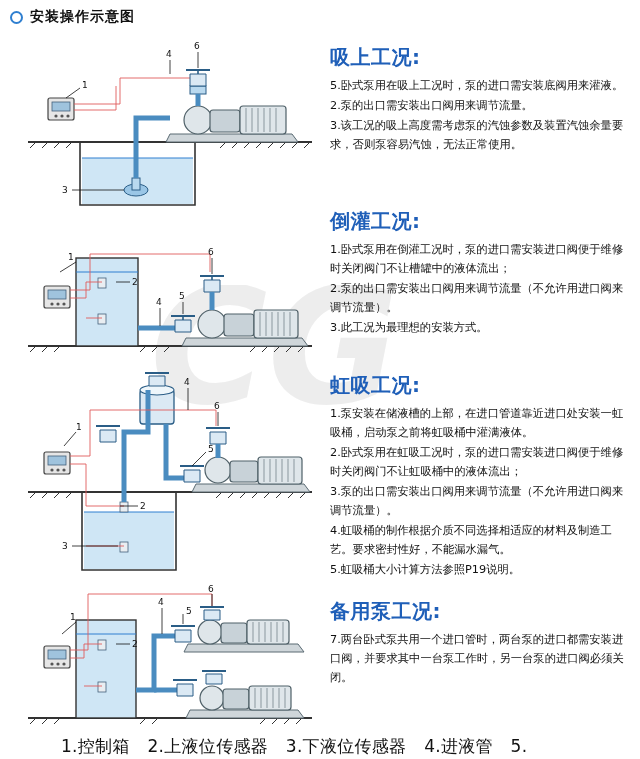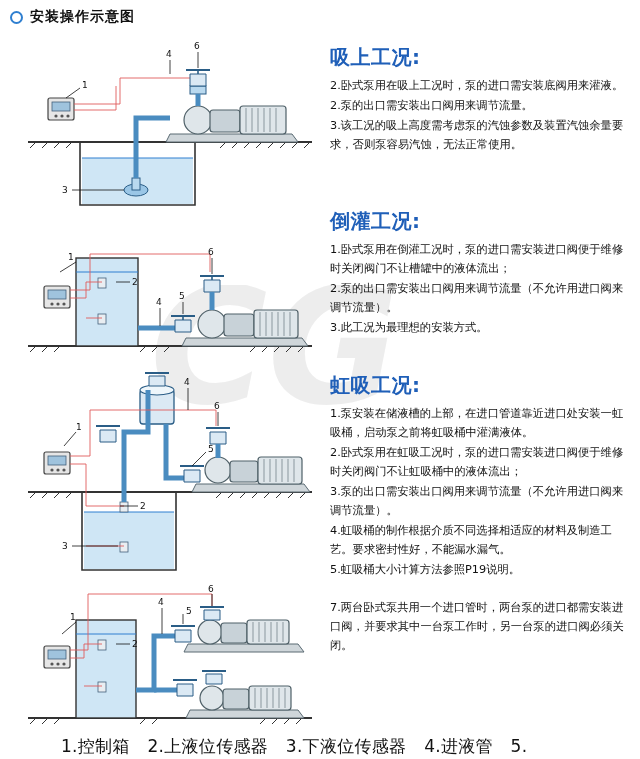--- a/index.html
+++ b/index.html
@@ -404,21 +404,21 @@
       <line x1="163" y1="36" x2="163" y2="46" stroke="#111" stroke-width=".8"></line>
       <text x="166" y="36">5</text>
       <line x1="96" y1="66" x2="110" y2="66" stroke="#111" stroke-width=".8"></line>
       <text x="112" y="69">2</text>
     </g>
   </svg>
 
   <div class="section" style="left:330px; top:44px; width:300px;">
     <div class="sec-head">吸上工况:</div>
     <div class="sec-list">
-      <span class="item">2.卧式泵用在吸上工况时，泵的进口需安装底阀用来灌液。</span>
+      <span class="item">5.卧式泵用在吸上工况时，泵的进口需安装底阀用来灌液。</span>
       <span class="item">2.泵的出口需安装出口阀用来调节流量。</span>
       <span class="item">3.该工况的吸上高度需考虑泵的汽蚀参数及装置汽蚀余量要求，否则泵容易汽蚀，无法正常使用。</span>
     </div>
   </div>
 
   <div class="section" style="left:330px; top:208px; width:300px;">
     <div class="sec-head">倒灌工况:</div>
     <div class="sec-list">
       <span class="item">1.卧式泵用在倒灌工况时，泵的进口需安装进口阀便于维修时关闭阀门不让槽罐中的液体流出；</span>
       <span class="item">2.泵的出口需安装出口阀用来调节流量（不允许用进口阀来调节流量）。</span>
@@ -431,20 +431,21 @@
     <div class="sec-list">
       <span class="item">1.泵安装在储液槽的上部，在进口管道靠近进口处安装一虹吸桶，启动泵之前将虹吸桶中灌满液体。</span>
       <span class="item">2.卧式泵用在虹吸工况时，泵的进口需安装进口阀便于维修时关闭阀门不让虹吸桶中的液体流出；</span>
       <span class="item">3.泵的出口需安装出口阀用来调节流量（不允许用进口阀来调节流量）。</span>
       <span class="item">4.虹吸桶的制作根据介质不同选择相适应的材料及制造工艺。要求密封性好，不能漏水漏气。</span>
       <span class="item">5.虹吸桶大小计算方法参照P19说明。</span>
     </div>
   </div>
 
   <div class="section" style="left:330px; top:598px; width:300px;">
+    <div class="sec-head">备用泵工况:</div>
     <div class="sec-list">
       <span class="item">7.两台卧式泵共用一个进口管时，两台泵的进口都需安装进口阀，并要求其中一台泵工作时，另一台泵的进口阀必须关闭。</span>
     </div>
   </div>
 
   <div class="legend">
     <span>1.控制箱</span>
     <span>2.上液位传感器</span>
     <span>3.下液位传感器</span>
     <span>4.进液管</span>

